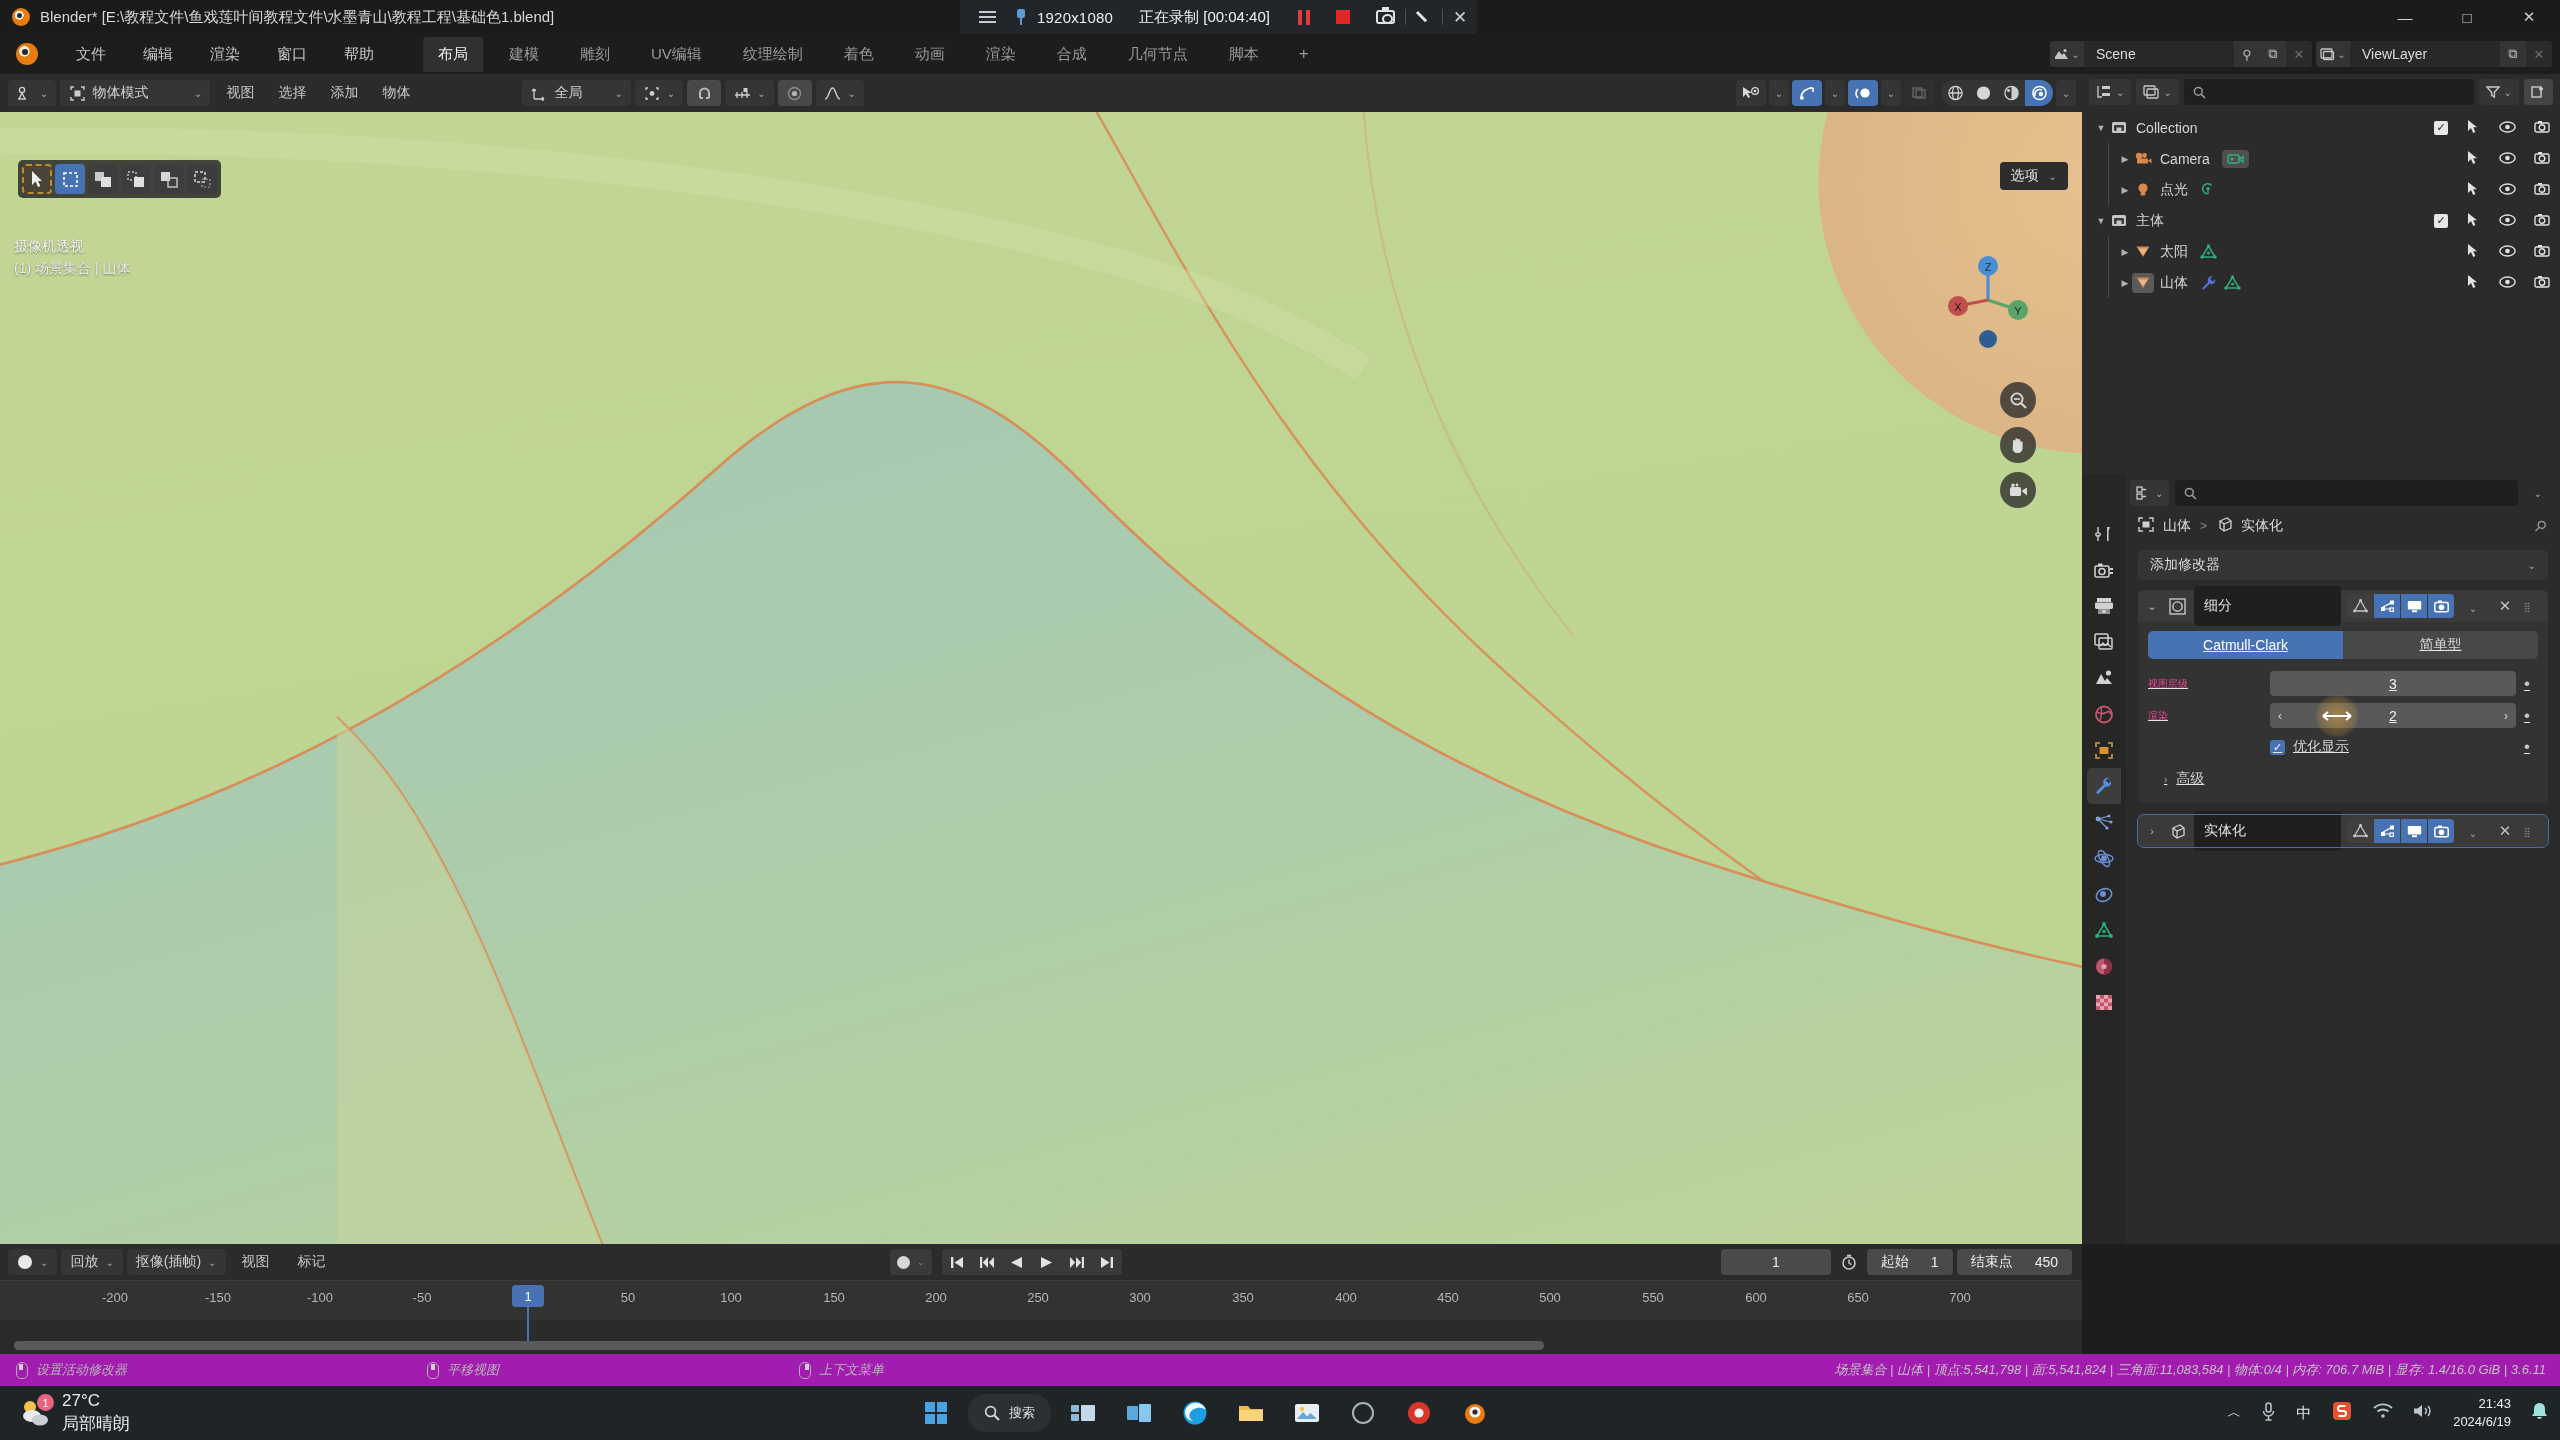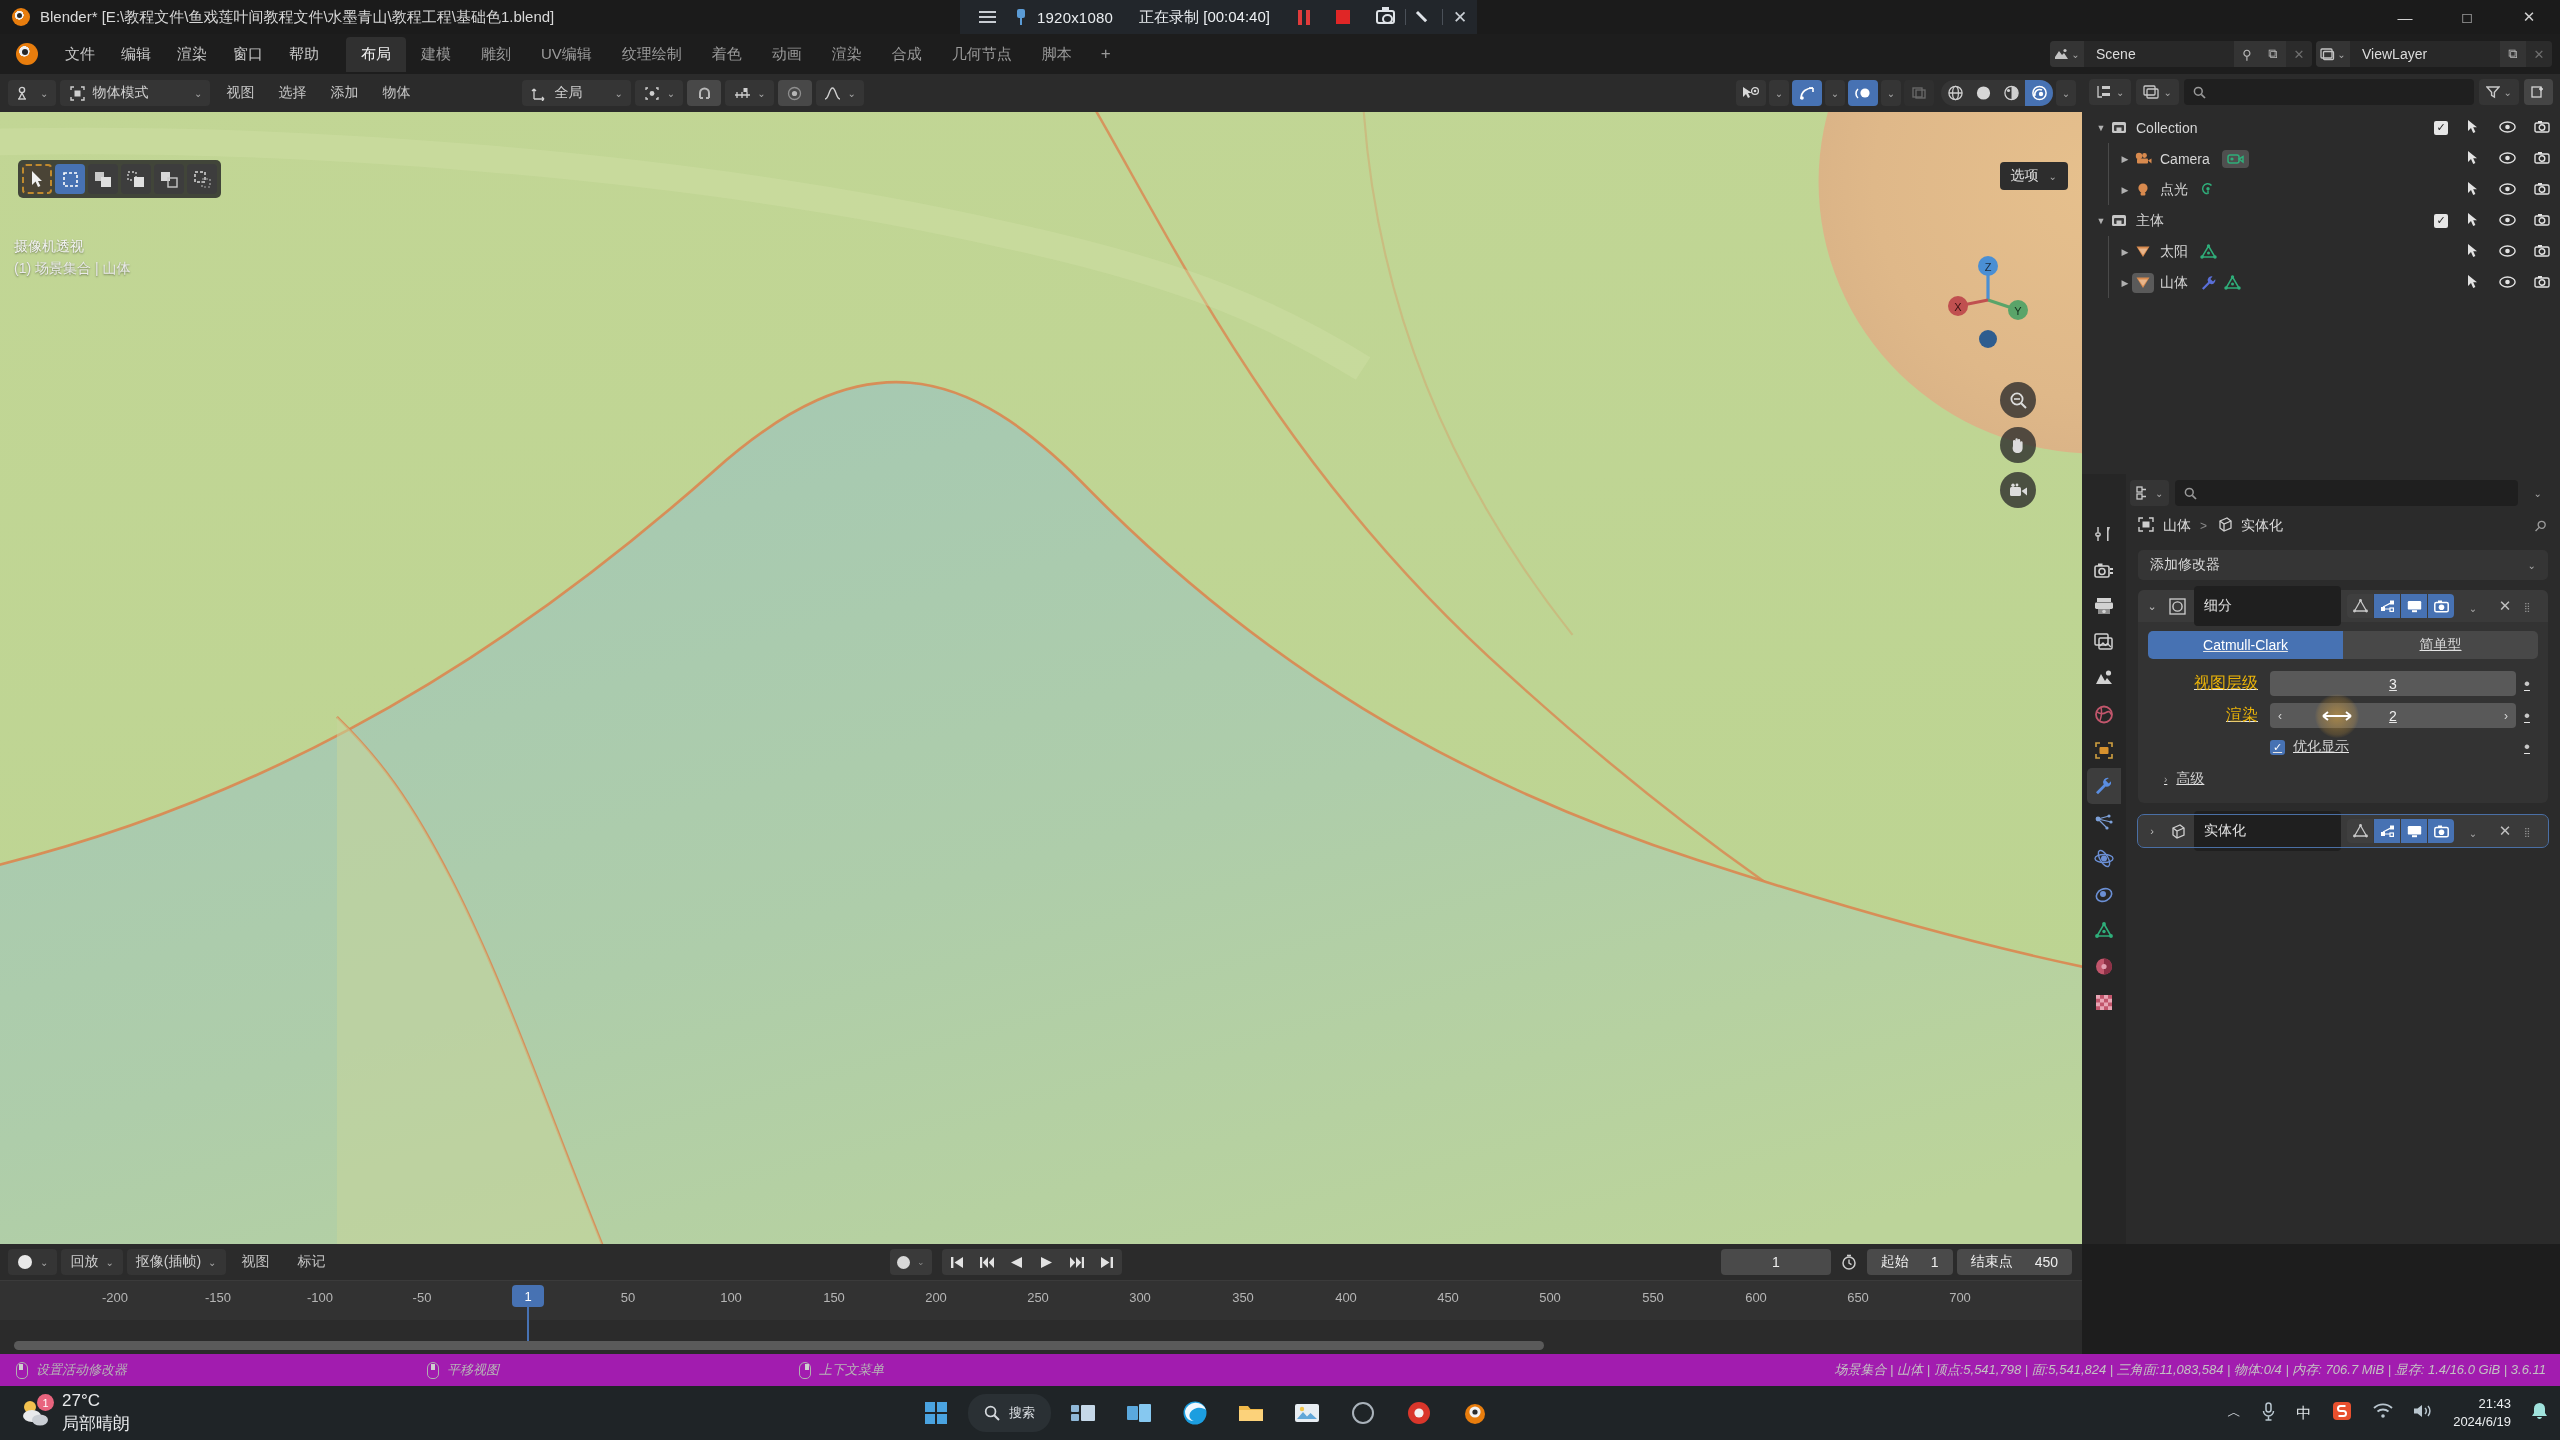--- a/index.html
+++ b/index.html
@@ -74,21 +74,21 @@
   .rec-pencil { width: 16px; height: 16px; position: relative; }
   .rec-pencil::before {
     content:""; position:absolute; left:2px; top:2px; width:13px; height:3px;
     background:#dfe3e8; transform: rotate(45deg); transform-origin: left top;
   }
   .rec-x { color:#c9ced4; font-size: 17px; }
 
   
   .menubar {
     position: absolute; left: 0; top: 34px; width: 2560px; height: 40px;
-    background: #1d1d1d; display: flex; align-items: center; gap: 0px;
+    background: #1d1d1d; display: flex; align-items: center; gap: 11px;
   }
   .mb-logo {
     width: 22px; height: 22px; margin-left: 16px; margin-right: 14px;
     border-radius: 50%;
     background: radial-gradient(circle at 38% 38%, #f0f0f0 0 26%, #e87d0d 28% 100%);
     position: relative;
   }
   .mb-logo::after { content:""; position:absolute; left:6px; top:6px; width:6px; height:6px; border-radius:50%; background:#262626; }
   .mb-item {
     font-size: 15px; color: #c8c8c8; padding: 6px 13px; border-radius: 3px; white-space: nowrap;
@@ -220,21 +220,21 @@
   .mh-btn:last-child { border-radius: 0 4px 4px 0; }
   .mh-x { width:26px; text-align:center; color:#c0c0c0; font-size:15px; }
   .mh-grip { width: 18px; color:#8f8f8f; font-size:9px; letter-spacing:1px; line-height:5px; padding-top:2px; }
 
   .mod-body { padding: 9px 10px 11px 10px; text-decoration: underline; }
   .seg { display:flex; height: 28px; border-radius:5px; overflow:hidden; margin-bottom: 11px; }
   .seg > div { flex:1; display:flex; align-items:center; justify-content:center; font-size: 14px; background:#484848; color:#d8d8d8; }
   .seg > div.on { background:#4772b3; color:#fff; }
 
   .prow { display:flex; align-items:center; height: 27px; margin-bottom: 5px; }
-  .prow-label { width: 122px; text-align:right; padding-right: 12px; font-size: 16px; color:#eab308; }
+  .prow-label { width: 122px; padding-right: 12px; font-size: 10px; color:#ec4899; }
   .pfield { flex:1; height:25px; background:#595959; border-radius:4px; display:flex; align-items:center; justify-content:center; font-size:14px; color:#f0f0f0; position:relative; }
   .pfield .arr { position:absolute; color:#d6d6d6; font-size:12px; }
   .pfield .arr.l { left: 8px; }
   .pfield .arr.r { right: 8px; }
   .pdot { width: 22px; text-align:center; color:#c8c8c8; font-size: 17px; }
 
   .checkrow { display:flex; align-items:center; height: 26px; padding-left: 122px; }
   .cb { width: 15px; height:15px; border-radius:3px; background:#4772b3; color:#fff; font-size:11px; display:flex; align-items:center; justify-content:center; margin-right: 8px; }
   .checkrow span { font-size:14px; color:#d2d2d2; }
 

